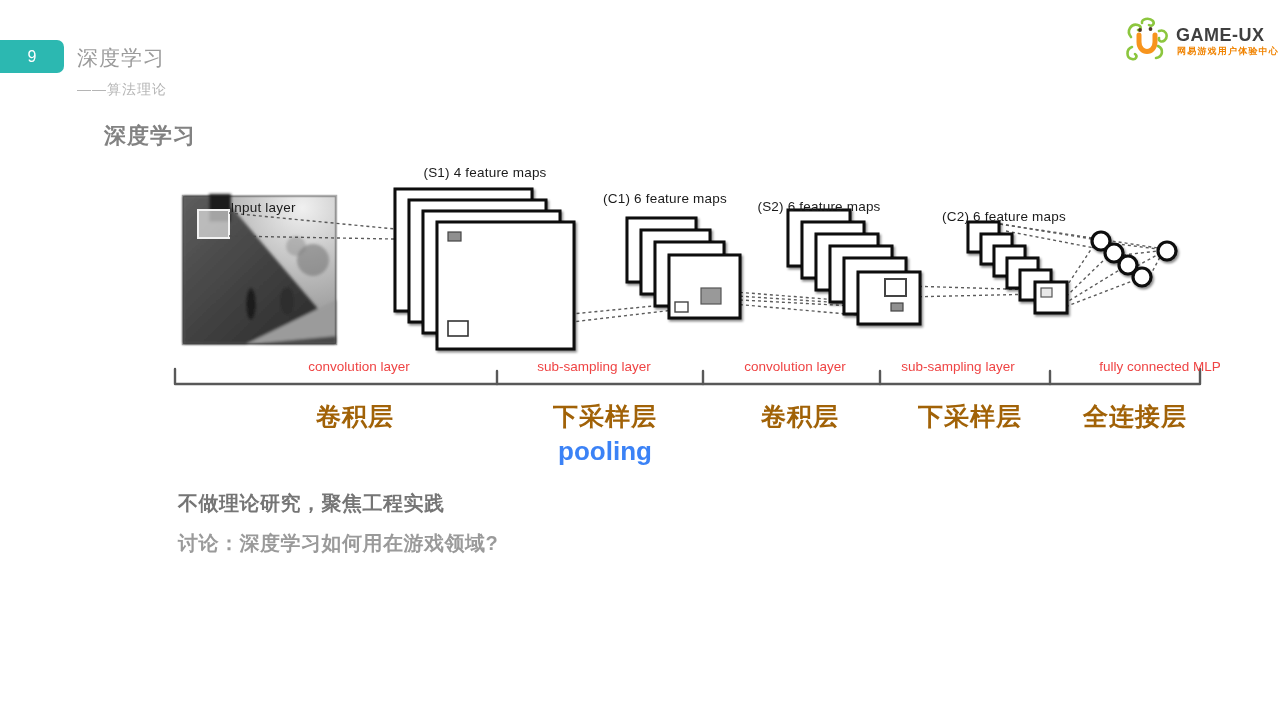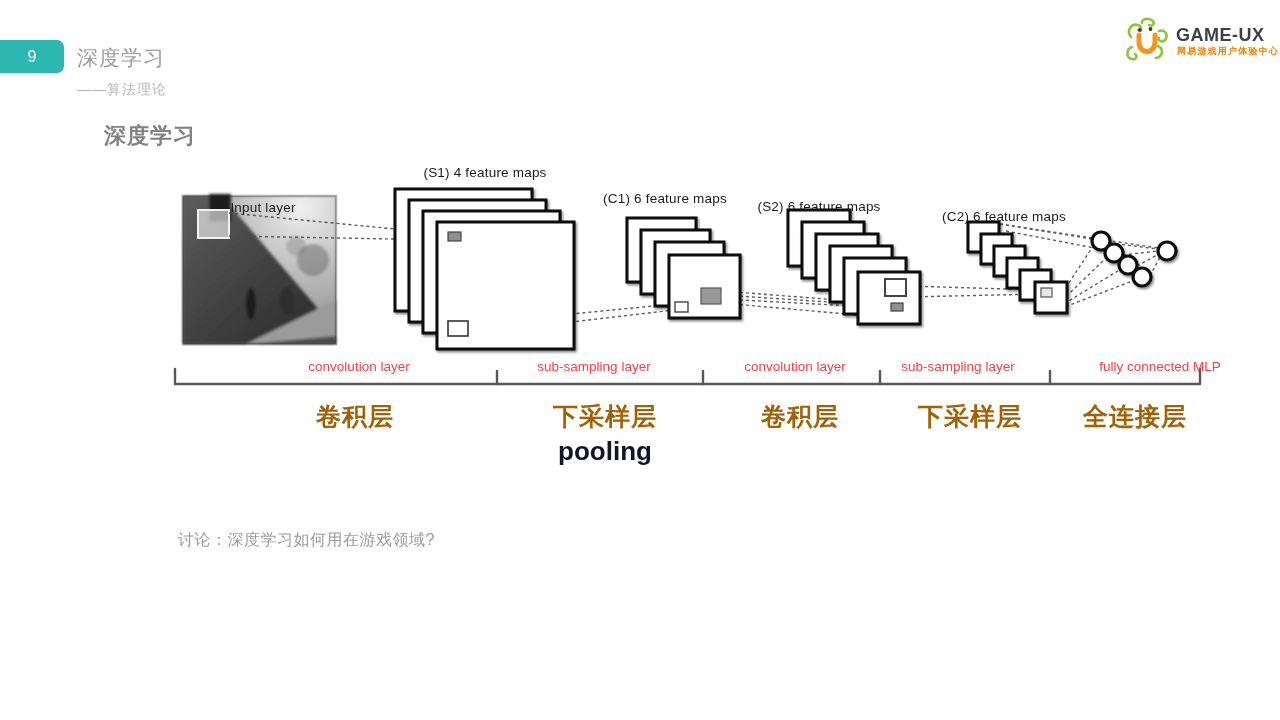--- a/index.html
+++ b/index.html
@@ -49,30 +49,30 @@
   .bracket-label {
     position:absolute; transform:translateX(-50%); white-space:nowrap;
     font-size:13.5px; font-weight:500; color:#ef4444;
   }
   .cn-label {
     position:absolute; transform:translateX(-50%); white-space:nowrap;
     font-size:25px; font-weight:700; color:#a16207; letter-spacing:1px;
   }
   .pooling-note {
     position:absolute; transform:translateX(-50%); white-space:nowrap;
-    font-size:26px; font-weight:700; color:#0f172a;
+    font-size:26px; font-weight:700; color:#3b82f6;
   }
   
   .note-emphasis {
     position:absolute; left:178px; top:490px;
     font-size:20px; font-weight:700; color:#757575; letter-spacing:0.5px;
   }
   .note-discussion {
     position:absolute; left:178px; top:530px;
-    font-size:16px; font-weight:400; color:#9A9A9A; letter-spacing:0.5px;
+    font-size:20px; font-weight:700; color:#9A9A9A; letter-spacing:0.5px;
   }
 </style>
 </head>
 <body>
 
 <div class="slide">
 
   <div class="page-badge">9</div>
   <div class="header-title">深度学习</div>
   <div class="header-subtitle">——算法理论</div>
@@ -232,15 +232,16 @@
   <div class="bracket-label" style="left:958px;  top:359px;">sub-sampling layer</div>
   <div class="bracket-label" style="left:1120px; top:359px;margin-left:40px;">fully connected MLP</div>
 
   <div class="cn-label" style="left:355px;  top:400px;">卷积层</div>
   <div class="cn-label" style="left:605px;  top:400px;">下采样层</div>
   <div class="cn-label" style="left:800px;  top:400px;">卷积层</div>
   <div class="cn-label" style="left:970px;  top:400px;">下采样层</div>
   <div class="cn-label" style="left:1135px; top:400px;">全连接层</div>
   <div class="pooling-note" style="left:605px; top:436px;">pooling</div>
 
+  <div class="note-emphasis">不做理论研究，聚焦工程实践</div>
   <div class="note-discussion">讨论：深度学习如何用在游戏领域?</div>
 
 </div>
 
 </body></html>

